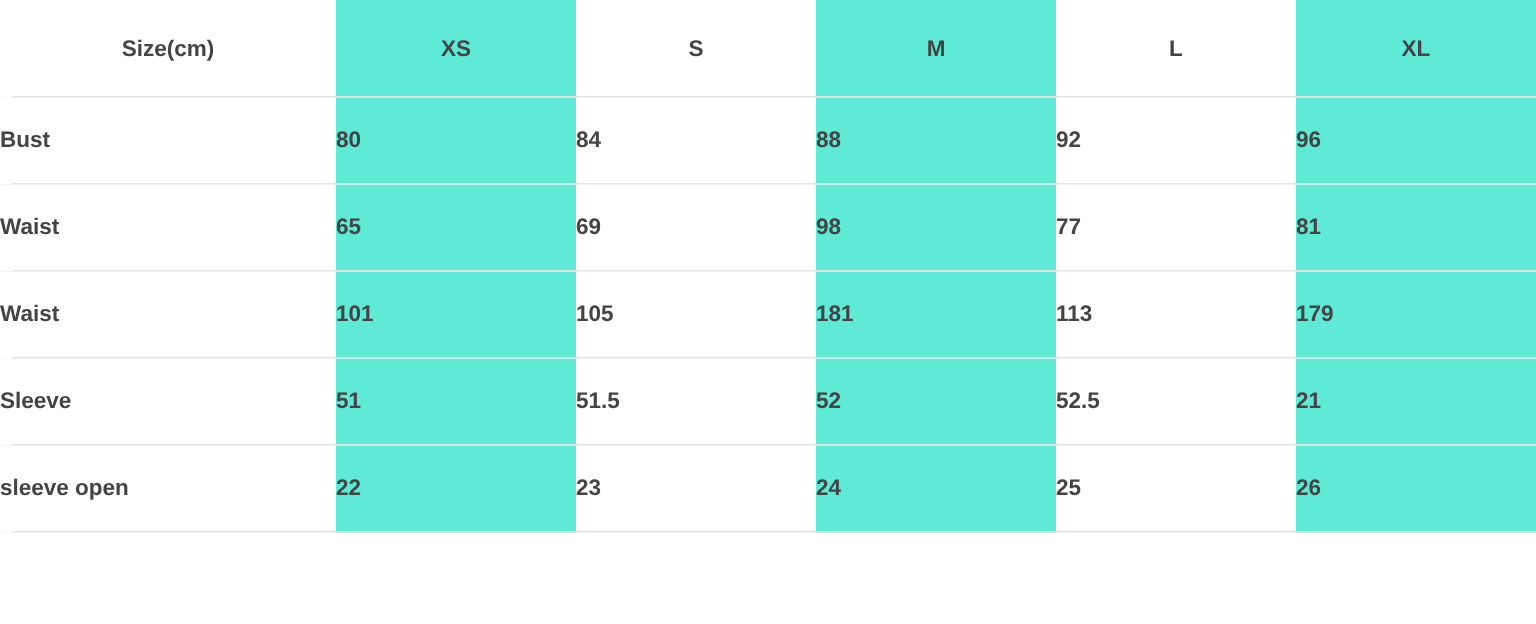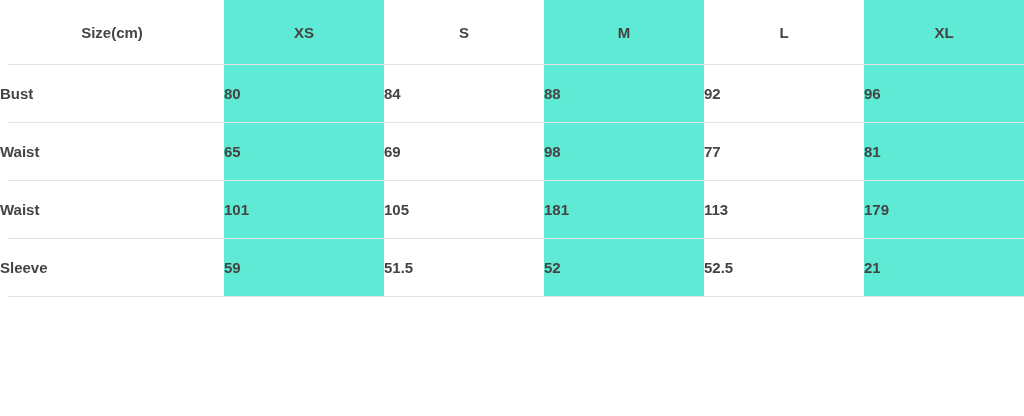--- a/index.html
+++ b/index.html
@@ -112,23 +112,31 @@
       <td class="cell-label">Waist</td>
       <td class="shaded">101</td>
       <td class="plain">105</td>
       <td class="shaded">181</td>
       <td class="plain">113</td>
       <td class="shaded">179</td>
     </tr>
 
     <tr>
       <td class="cell-label">Sleeve</td>
-      <td class="shaded">59</td>
+      <td class="shaded">51</td>
       <td class="plain">51.5</td>
       <td class="shaded">52</td>
       <td class="plain">52.5</td>
       <td class="shaded">21</td>
     </tr>
 
+    <tr>
+      <td class="cell-label">sleeve open</td>
+      <td class="shaded">22</td>
+      <td class="plain">23</td>
+      <td class="shaded">24</td>
+      <td class="plain">25</td>
+      <td class="shaded">26</td>
+    </tr>
 
 
   </tbody>
 </table>
 
 </body></html>

